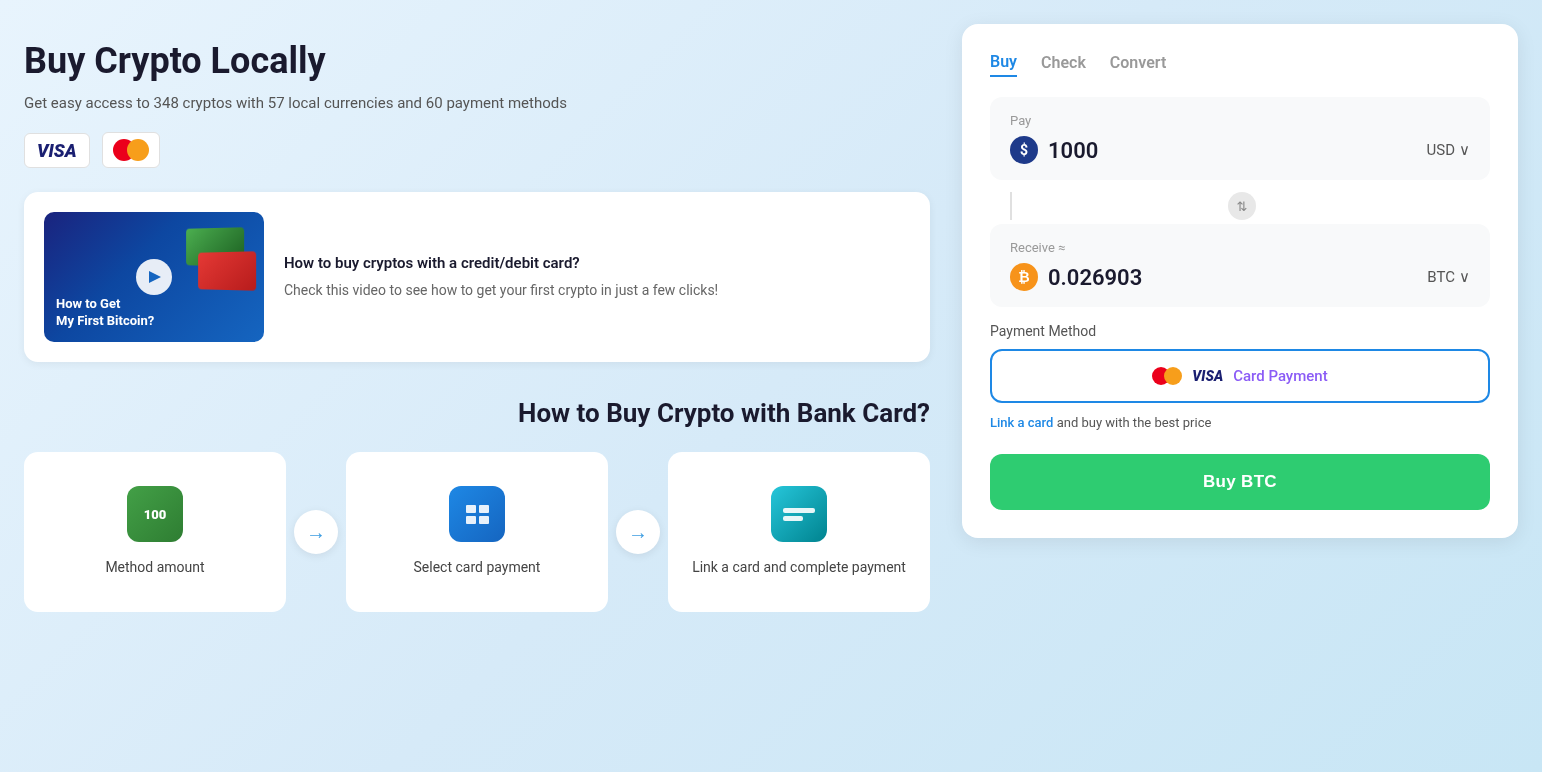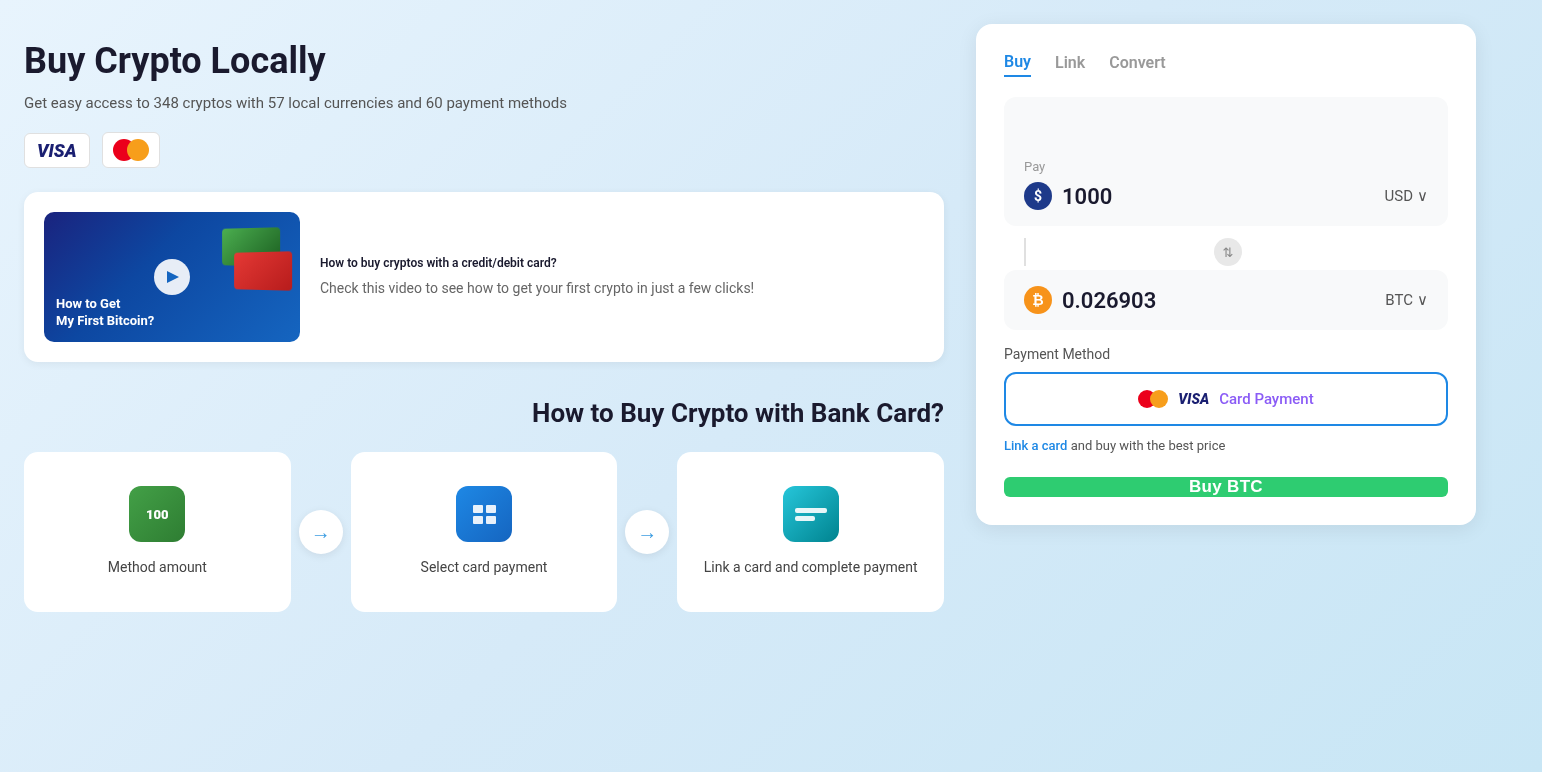--- a/index.html
+++ b/index.html
@@ -69,21 +69,21 @@
       background: white;
       border-radius: 14px;
       padding: 20px;
       display: flex;
       gap: 20px;
       align-items: center;
       margin-bottom: 36px;
       box-shadow: 0 2px 8px rgba(0,0,0,0.06);
     }
     .video-thumbnail {
-      width: 256px;
+      width: 220px;
       height: 130px;
       border-radius: 10px;
       background: linear-gradient(135deg, #1a237e 0%, #0d47a1 40%, #1565c0 100%);
       position: relative;
       flex-shrink: 0;
       overflow: hidden;
       display: flex;
       align-items: flex-end;
       padding: 12px;
     }
@@ -138,21 +138,21 @@
     .play-btn::after {
       content: '';
       width: 0;
       height: 0;
       border-style: solid;
       border-width: 6px 0 6px 12px;
       border-color: transparent transparent transparent #1565c0;
       margin-left: 2px;
     }
     .video-info h3 {
-      font-size: 12px;
+      font-size: 15px;
       font-weight: 600;
       color: #1a1a2e;
       margin-bottom: 8px;
     }
     .video-info p {
       font-size: 14px;
       color: #666;
       line-height: 1.5;
     }
     .how-to-section h2 {
@@ -220,21 +220,21 @@
       box-shadow: 0 2px 8px rgba(0,0,0,0.08);
       margin: 0 8px;
     }
     .arrow-circle span {
       color: #3d9de1;
       font-size: 20px;
       font-weight: bold;
     }
     
     .right-panel {
-      width: 500px;
+      width: 556px;
       background: white;
       border-radius: 16px;
       padding: 28px;
       box-shadow: 0 4px 20px rgba(0,0,0,0.08);
       flex-shrink: 0;
     }
     .tabs {
       display: flex;
       gap: 24px;
       margin-bottom: 20px;
@@ -256,21 +256,20 @@
     .input-section {
       background: #f8f9fa;
       border-radius: 12px;
       padding: 16px 20px;
       margin-bottom: 8px;
     }
     .input-label {
       font-size: 13px;
       color: #999;
       margin-bottom: 8px;
-      margin-top: 46px;
     }
     .input-row {
       display: flex;
       align-items: center;
       justify-content: space-between;
     }
     .input-left {
       display: flex;
       align-items: center;
       gap: 10px;
@@ -390,21 +389,22 @@
     }
     .link-card-text a {
       color: #1e88e5;
       text-decoration: none;
       font-weight: 500;
     }
     .buy-btn {
       background: #2ecc71;
       color: white;
       border: none;
-      border-radius: 6px;
+      border-radius: 12px;
+      padding: 18px;
       width: 100%;
       font-size: 17px;
       font-weight: 700;
       cursor: pointer;
       letter-spacing: 0.3px;
     }
     
     .icon-100 {
       font-size: 13px;
       font-weight: 900;
@@ -511,21 +511,21 @@
         <div class="step-label">Link a card and complete payment</div>
       </div>
 
     </div>
   </div>
 </div>
 
 <div class="right-panel">
   <div class="tabs">
     <div class="tab active">Buy</div>
-    <div class="tab inactive">Link</div>
+    <div class="tab inactive">Check</div>
     <div class="tab inactive">Convert</div>
   </div>
 
   <div class="input-section">
     <div class="input-label">Pay</div>
     <div class="input-row">
       <div class="input-left">
         <div class="dollar-icon">$</div>
         <span class="amount-text">1000</span>
       </div>
@@ -534,20 +534,21 @@
         <span>∨</span>
       </div>
     </div>
   </div>
 
   <div class="divider-line">
     <div class="swap-icon">⇅</div>
   </div>
 
   <div class="input-section">
+    <div class="input-label">Receive ≈</div>
     <div class="input-row">
       <div class="input-left">
         <div class="btc-icon">₿</div>
         <span class="amount-text">0.026903</span>
       </div>
       <div class="currency-select">
         <span>BTC</span>
         <span>∨</span>
       </div>
     </div>

